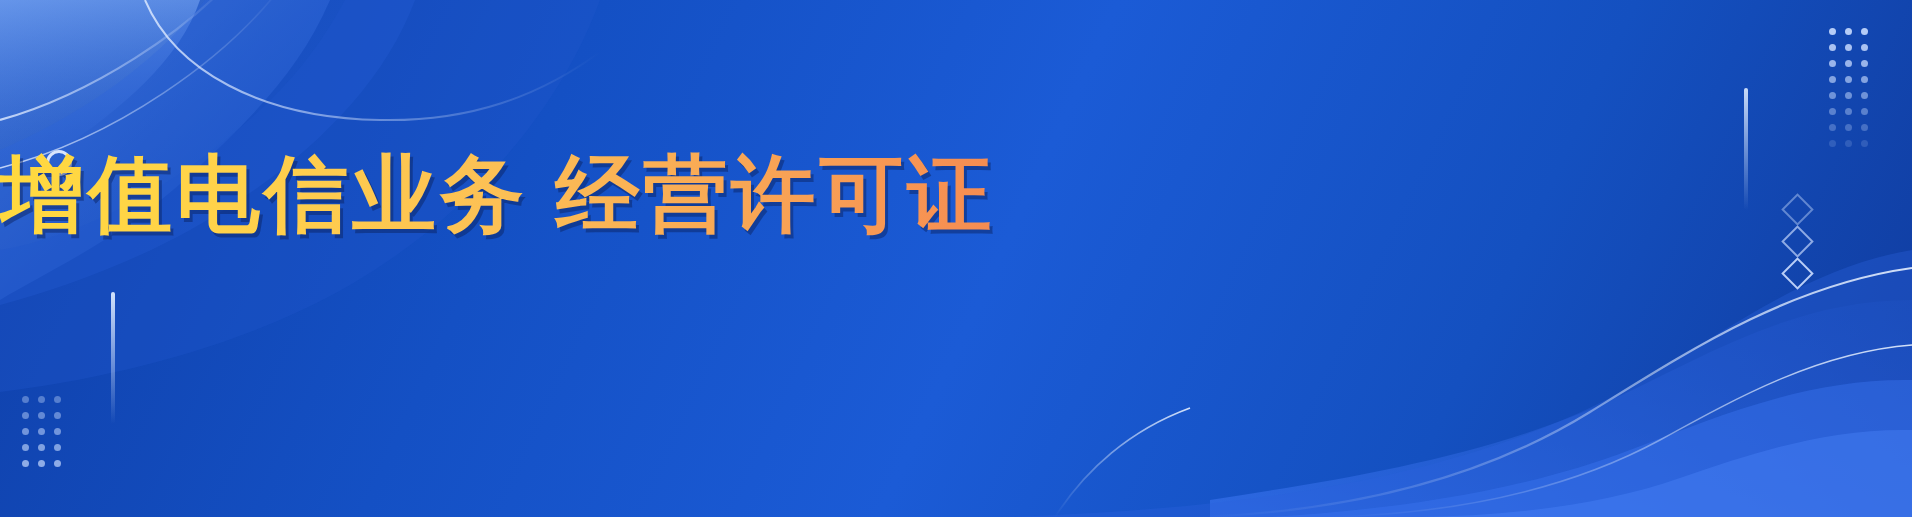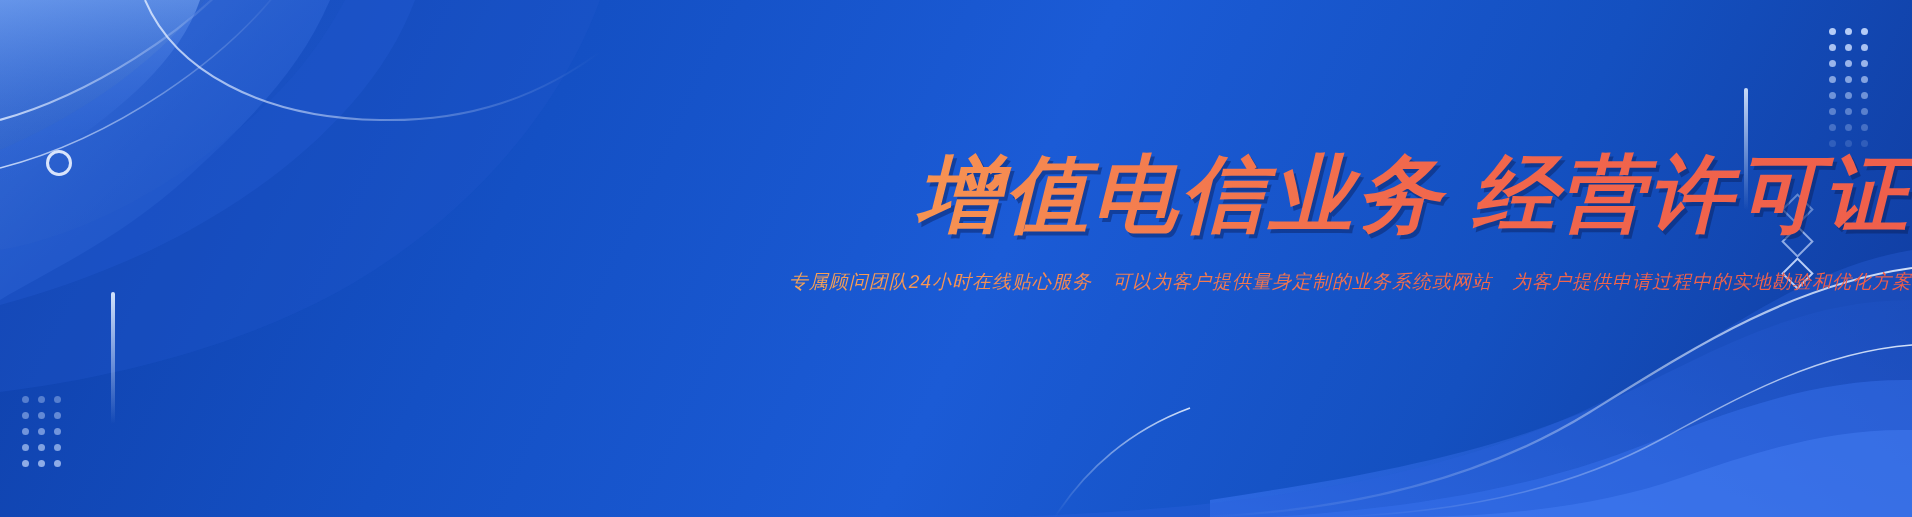--- a/index.html
+++ b/index.html
@@ -98,22 +98,21 @@
     height: 122px;
     background: linear-gradient(180deg, rgba(220,234,255,.90), rgba(220,234,255,0));
   }
 
   
   .content {
     position: absolute;
     left: 0;
     top: 0;
     width: 100%;
-    text-align: right;
-    font-style: italic;
+    text-align: left;
   }
   .headline {
     margin: 0;
     padding-top: 152px;
     font-size: 84px;
     font-weight: 700;
     letter-spacing: 4px;
     line-height: 1;
     white-space: nowrap;
     background-image: linear-gradient(90deg,
@@ -257,16 +256,15 @@
     <div class="diamond d1"></div>
     <div class="diamond d2"></div>
     <div class="diamond d3"></div>
   </div>
 
   <div class="vbar" id="vbar-left"></div>
   <div class="vbar" id="vbar-right"></div>
 
   <div class="content">
     <h1 class="headline">增值电信业务 经营许可证</h1>
-    <p class="subhead">专属顾问团队24小时在线贴心服务　可以为客户提供量身定制的业务系统或网站　为客户提供申请过程中的实地勘验和优化方案</p>
   </div>
 
 </div>
 
 </body></html>

